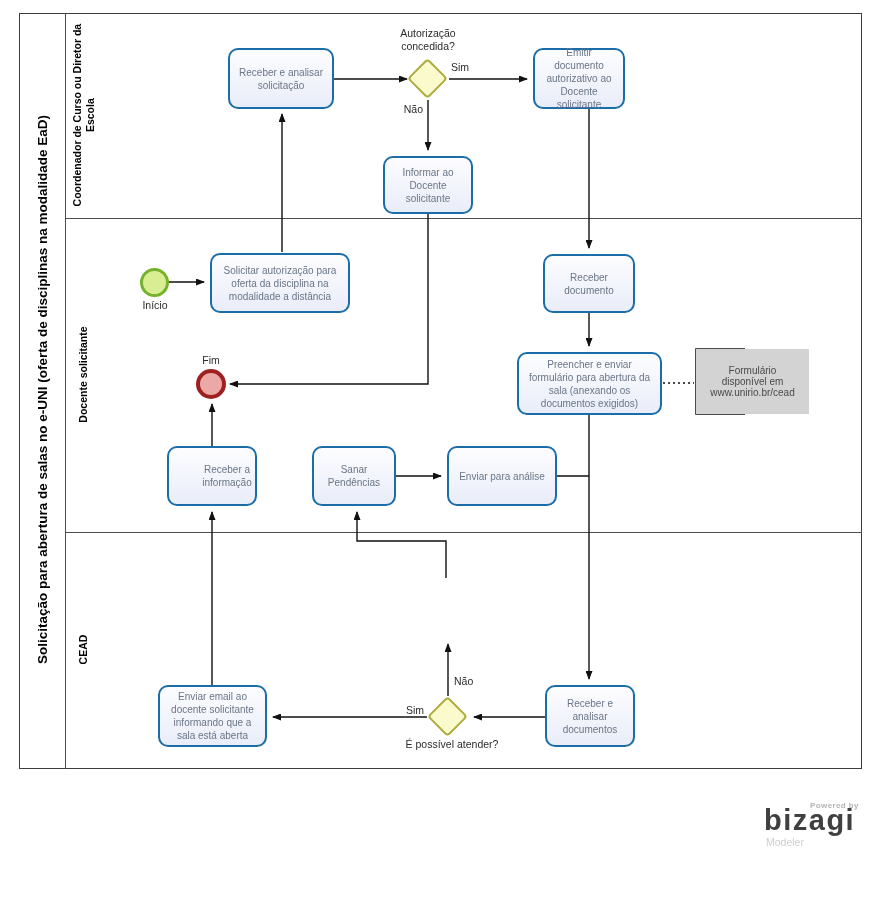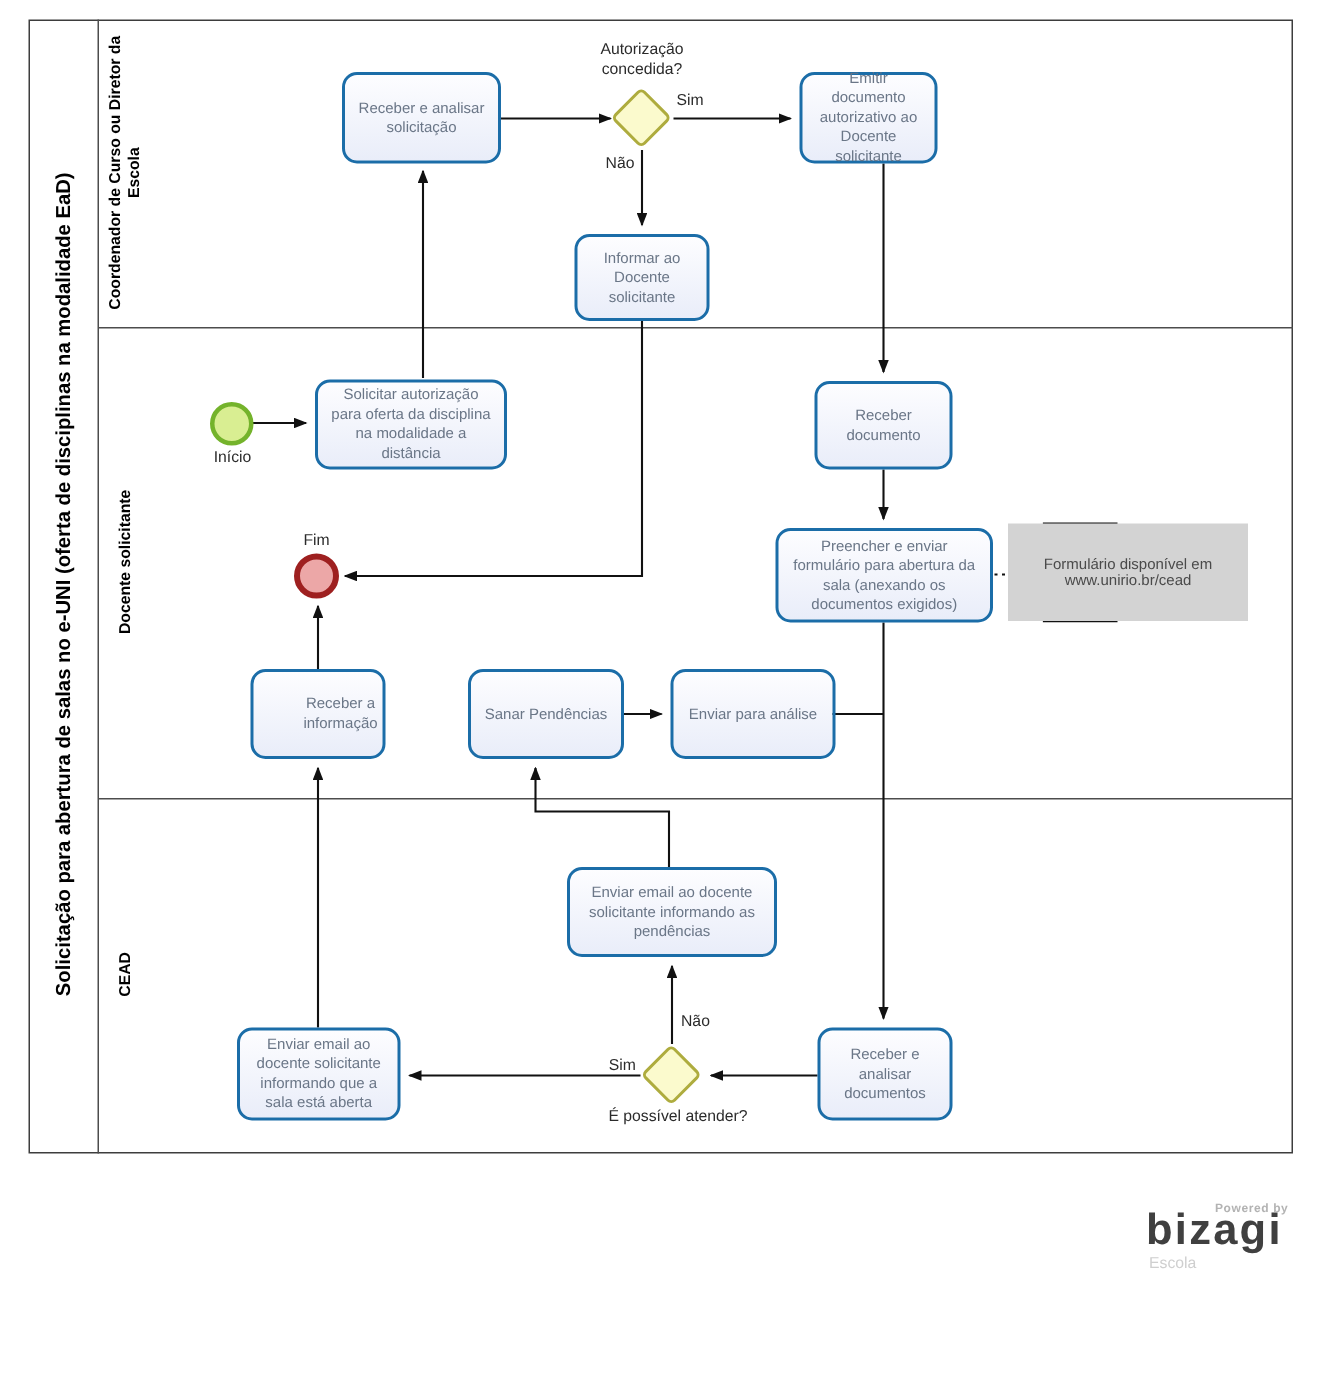--- a/index.html
+++ b/index.html
@@ -25,21 +25,21 @@
            background:#fbfacd;border:2px solid #aeac3e;border-radius:4px;box-sizing:border-box;}
 
   .event{position:absolute;border-radius:50%;box-sizing:border-box;}
   .event.start{left:140px;top:268px;width:29px;height:29px;background:#d9ee92;border:3px solid #74b32b;}
   .event.end{left:196px;top:369px;width:30px;height:30px;background:#eca7a7;border:4px solid #9e2020;}
 
   .lbl{position:absolute;font-size:10.5px;color:#2b2b2b;line-height:1.2;}
   .lbl.center{text-align:center;}
   .lbl.right{text-align:right;}
 
-  .annotation-box{position:absolute;left:672px;top:349px;width:160px;height:65px;
+  .annotation-box{position:absolute;left:696px;top:349px;width:113px;height:65px;
         background:#d3d3d3;display:flex;align-items:center;justify-content:center;
         text-align:center;font-size:10px;color:#4a4a4a;padding:4px 11px;box-sizing:border-box;}
 
   .logo{position:absolute;left:758px;top:796px;width:112px;height:58px;}
   .logo .powered{position:absolute;left:52px;top:5px;font-size:8px;font-weight:bold;
         color:#b3b3b3;letter-spacing:.4px;}
   .logo .brand{position:absolute;left:6px;top:8px;font-size:29px;font-weight:bold;
         color:#404040;letter-spacing:1.5px;}
   .logo .product{position:absolute;left:8px;top:40px;font-size:10.5px;color:#cfcfcf;}
 </style>
@@ -90,37 +90,36 @@
   <div class="task" style="left:228px;top:48px;width:106px;height:61px;">Receber  e analisar solicitação</div>
   <div class="gateway" style="left:413px;top:64px;"></div>
   <div class="lbl center" style="left:383px;top:27px;width:90px;">Autorização concedida?</div>
   <div class="lbl" style="left:451px;top:61px;">Sim</div>
   <div class="lbl right" style="left:397px;top:103px;width:26px;">Não</div>
   <div class="task" style="left:533px;top:48px;width:92px;height:61px;">Emitir documento autorizativo ao Docente solicitante</div>
   <div class="task" style="left:383px;top:156px;width:90px;height:58px;">Informar ao Docente solicitante</div>
 
   <div class="event start"></div>
   <div class="lbl center" style="left:134px;top:299px;width:42px;">Início</div>
-  <div class="task" style="left:210px;top:253px;width:128px;height:60px;">Solicitar autorização para oferta da disciplina na modalidade a distância</div>
+  <div class="task" style="left:210px;top:253px;width:140px;height:60px;">Solicitar autorização para oferta da disciplina na modalidade a distância</div>
   <div class="event end"></div>
   <div class="lbl center" style="left:193px;top:354px;width:36px;">Fim</div>
   <div class="task" style="left:543px;top:254px;width:92px;height:59px;">Receber documento</div>
   <div class="task" style="left:517px;top:352px;width:145px;height:63px;">Preencher e enviar formulário para abertura da sala (anexando os documentos exigidos)</div>
   <div class="annotation-box">Formulário disponível em www.unirio.br/cead</div>
   <div class="task" style="left:167px;top:446px;width:90px;height:60px;padding-left:36px;">Receber a informação</div>
-  <div class="task" style="left:312px;top:446px;width:104px;height:60px;">Sanar Pendências</div>
+  <div class="task" style="left:312px;top:446px;width:84px;height:60px;">Sanar Pendências</div>
   <div class="task" style="left:447px;top:446px;width:110px;height:60px;">Enviar para análise</div>
 
-  <div class="task" style="left:378px;top:578px;width:140px;height:60px;">Enviar email ao docente solicitante informando as pendências</div>
   <div class="gateway" style="left:433px;top:702px;"></div>
   <div class="lbl center" style="left:397px;top:738px;width:110px;">É possível atender?</div>
   <div class="lbl" style="left:454px;top:675px;">Não</div>
   <div class="lbl right" style="left:396px;top:704px;width:28px;">Sim</div>
   <div class="task" style="left:158px;top:685px;width:109px;height:62px;">Enviar email ao docente solicitante informando que a sala está aberta</div>
   <div class="task" style="left:545px;top:685px;width:90px;height:62px;">Receber e analisar documentos</div>
 
   <div class="logo">
     <span class="powered">Powered by</span>
     <span class="brand">bizagi</span>
-    <span class="product">Escola</span>
+    <span class="product">Modeler</span>
   </div>
 
 </div>
 
 </body></html>

